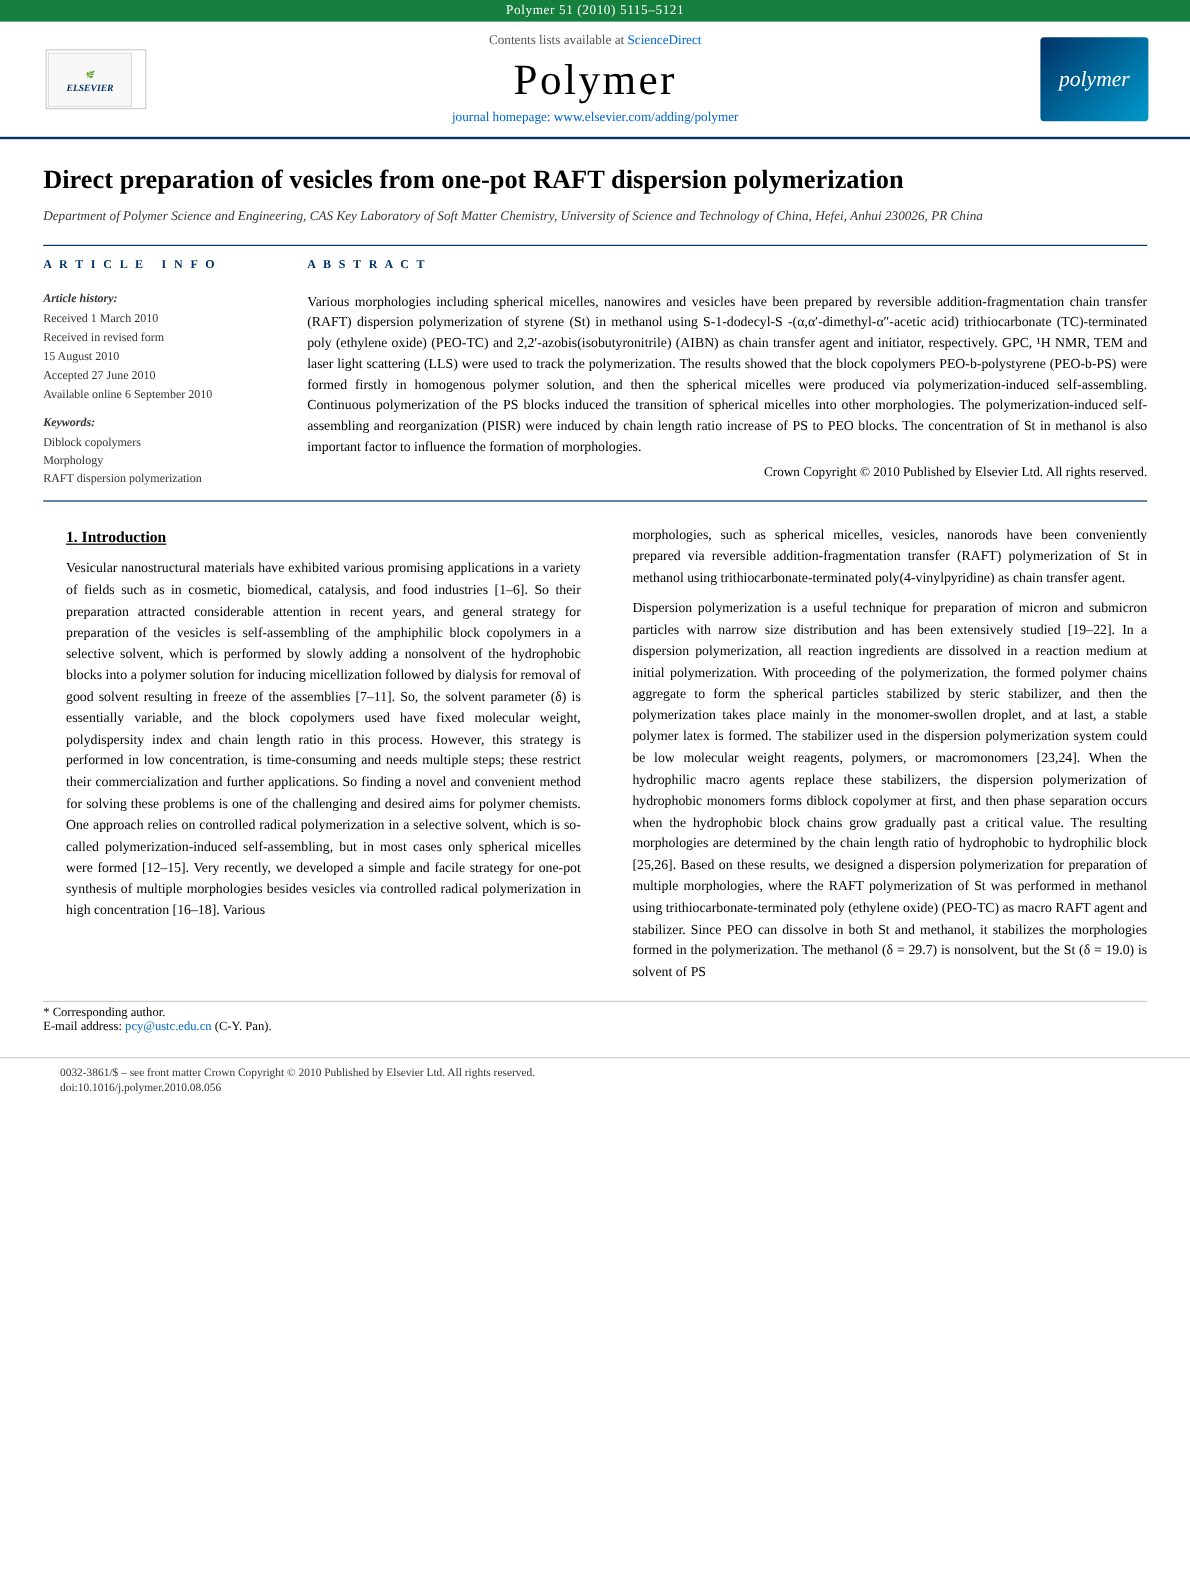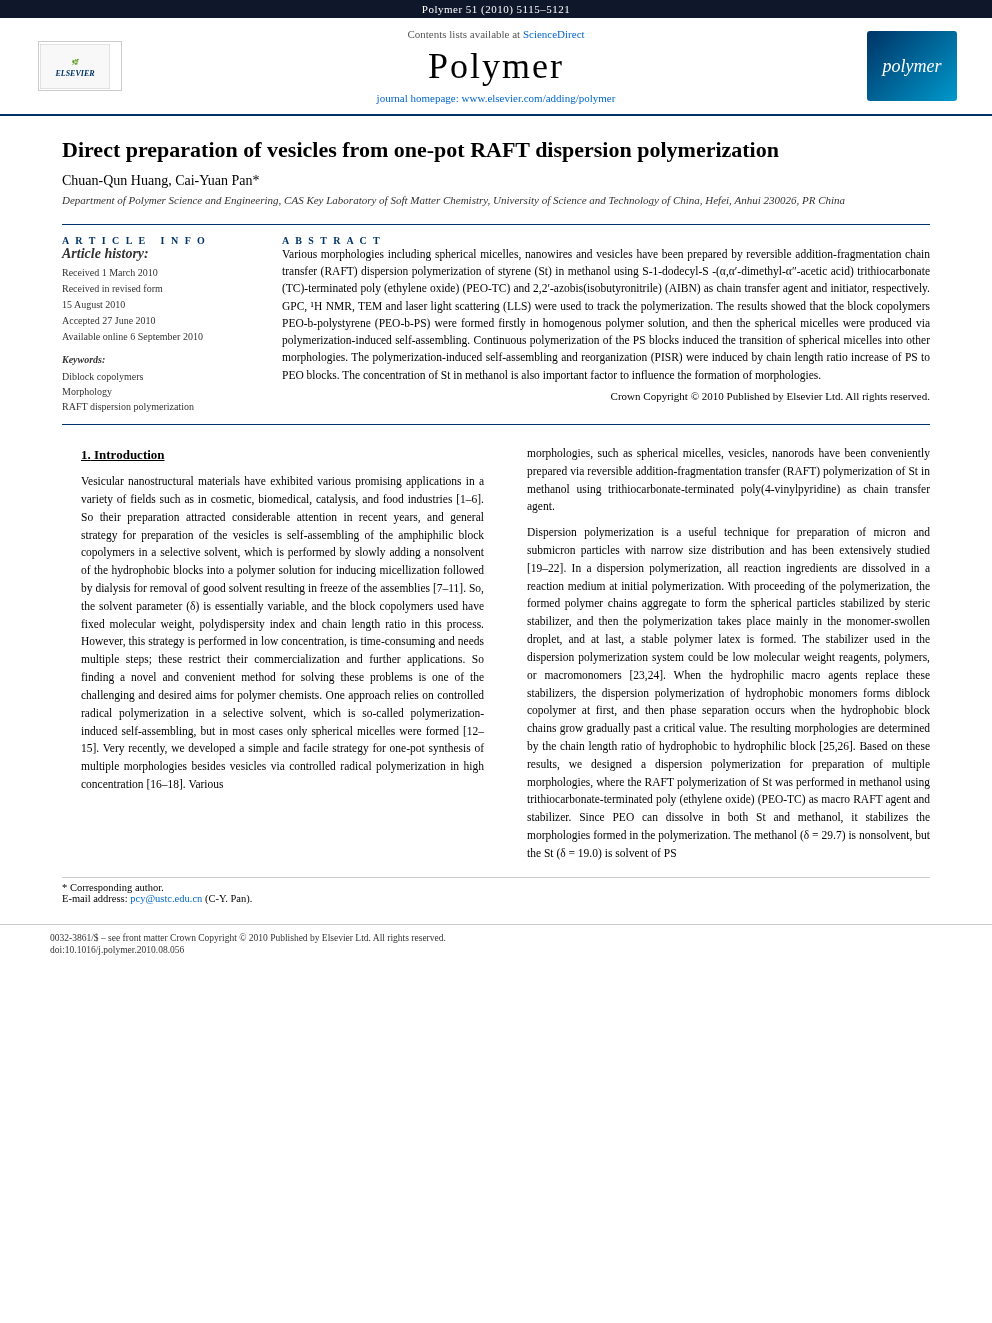--- a/index.html
+++ b/index.html
@@ -13,21 +13,21 @@
       width: 992px;
       min-height: 1323px;
       background: #fff;
       margin: 0 auto;
       padding: 0;
       position: relative;
     }
 
     
     .top-banner {
-      background: #0f172a;
+      background: #15803d;
       color: #fff;
       text-align: center;
       font-size: 11px;
       padding: 3px 0;
       letter-spacing: 0.5px;
     }
 
     
     .journal-header {
       display: flex;
@@ -93,21 +93,21 @@
       align-items: center;
       justify-content: center;
       color: #fff;
       font-size: 18px;
       font-style: italic;
       border-radius: 3px;
     }
 
     
     .article-content {
-      padding: 20px 62px;
+      padding: 20px 36px;
     }
 
     .article-title {
       font-size: 22px;
       font-weight: bold;
       color: #000;
       margin-bottom: 8px;
       line-height: 1.3;
     }
     .article-authors {
@@ -138,26 +138,26 @@
     }
     .col-right {
       flex: 1;
     }
 
     .section-heading {
       font-size: 10px;
       letter-spacing: 2px;
       color: #003366;
       font-weight: bold;
-      margin-bottom: 0;
+      margin-bottom: 18px;
       text-transform: uppercase;
     }
 
     .article-info-label {
-      font-size: 14px;
+      font-size: 10px;
       font-style: italic;
       color: #333;
       font-weight: bold;
       margin-bottom: 4px;
     }
     .article-info-item {
       font-size: 10px;
       color: #333;
       margin-bottom: 2px;
       line-height: 1.4;
@@ -274,23 +274,20 @@
     <div class="journal-header-right">
       <div class="polymer-logo-box">
         <span style="font-family: Georgia, serif; font-style: italic;">polymer</span>
       </div>
     </div>
   </div>
 
   <div class="article-content">
 
     <div class="article-title">Direct preparation of vesicles from one-pot RAFT dispersion polymerization</div>
-    <div class="article-authors">
-      <span>Chuan-Qun Huang, Cai-Yuan Pan*</span>
-    </div>
     <div class="article-affiliation">Department of Polymer Science and Engineering, CAS Key Laboratory of Soft Matter Chemistry, University of Science and Technology of China, Hefei, Anhui 230026, PR China</div>
 
     <div class="two-col">
       <div class="col-left">
         <div class="section-heading">A R T I C L E &nbsp; I N F O</div>
         <div class="article-info-label">Article history:</div>
         <div class="article-info-item">Received 1 March 2010</div>
         <div class="article-info-item">Received in revised form</div>
         <div class="article-info-item">15 August 2010</div>
         <div class="article-info-item">Accepted 27 June 2010</div>

